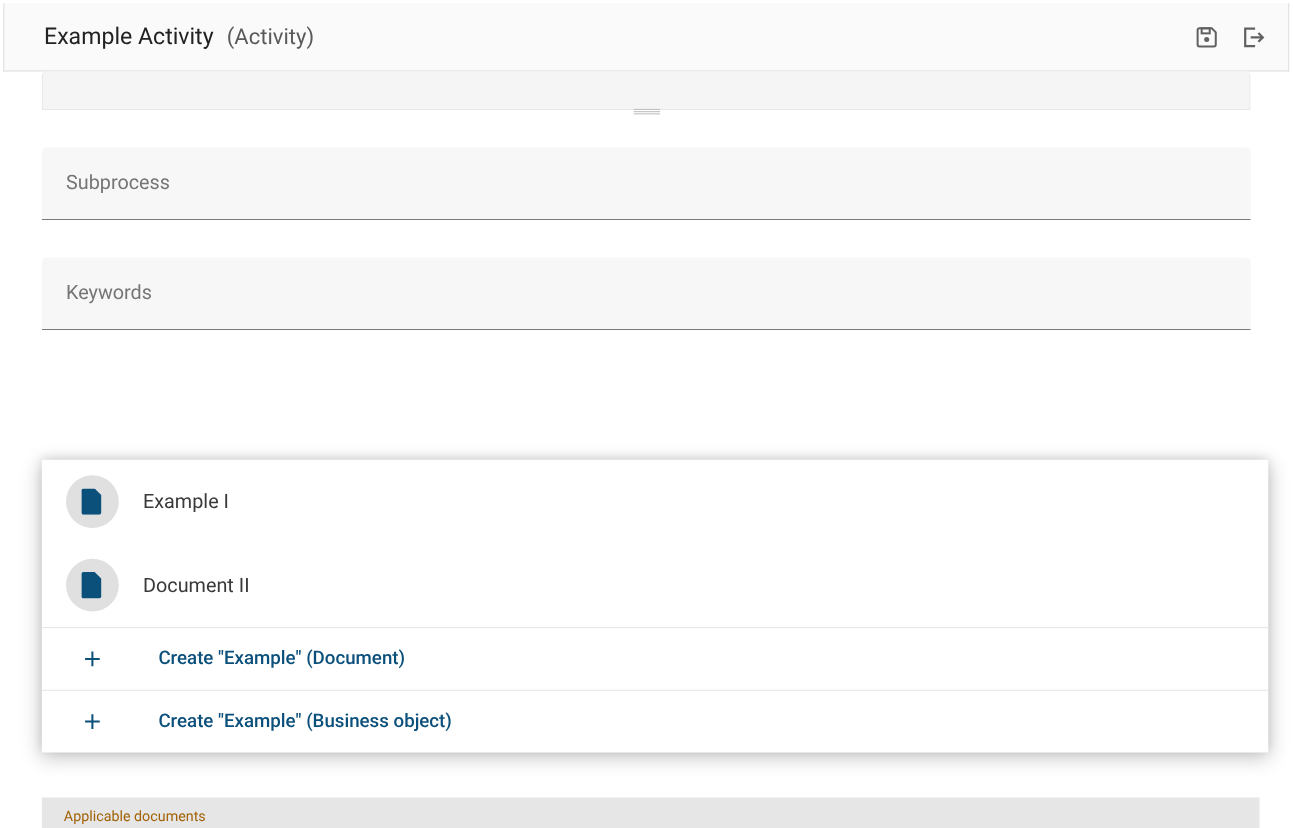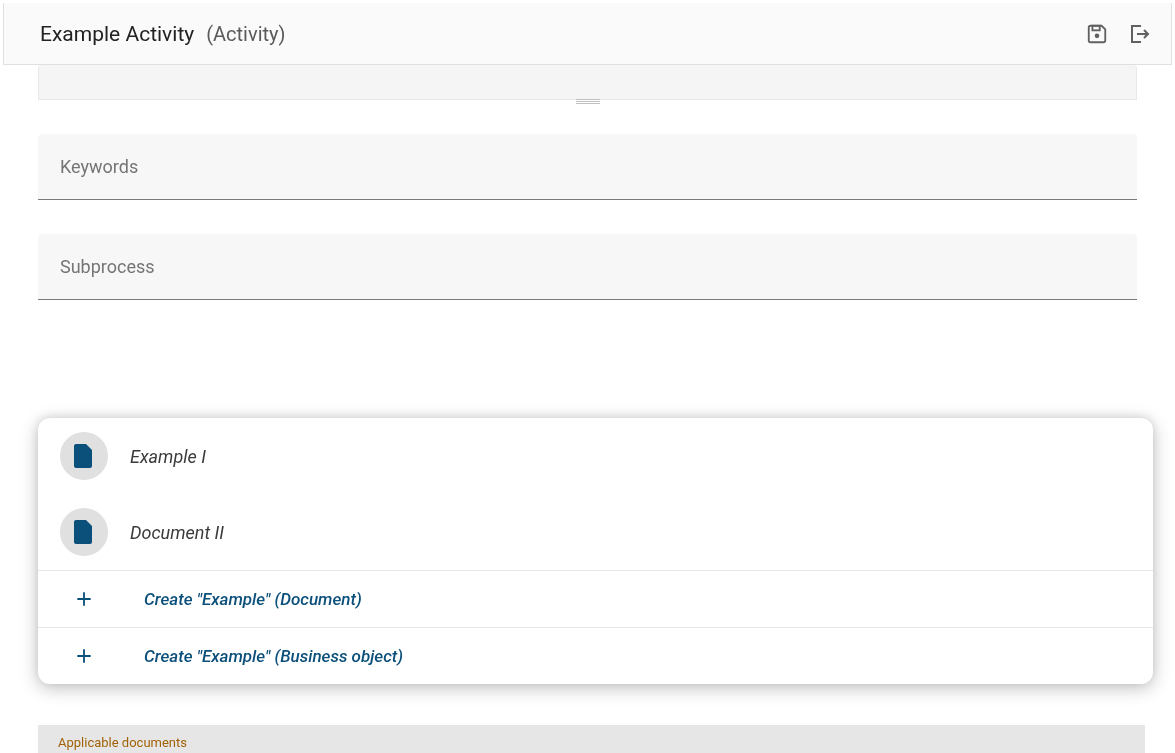--- a/index.html
+++ b/index.html
@@ -68,24 +68,23 @@
     }
     .section-label { font-size: 18px; color: #757575; font-weight: 400; }
 
     
     .dropdown {
       position: absolute;
       top: 353px;
       left: 38px;
       right: 22px;
       background: #fff;
-      border-radius: 12px;
+      border-radius: 1px;
       box-shadow: 0 4px 18px rgba(0,0,0,0.25), 0 -2px 8px rgba(0,0,0,0.08);
       z-index: 10;
-      font-style: italic;
     }
     .dropdown-item {
       display: flex;
       align-items: center;
       padding: 14px 22px;
       cursor: pointer;
       gap: 22px;
     }
     .dropdown-item .icon-circle {
       width: 48px;
@@ -167,25 +166,25 @@
 
   <div class="panel-stub">
     <div class="resize-handle">
       <div></div>
         <div></div>
         <div></div>
     </div>
   </div>
 
   <div class="section">
+    <div class="section-label">Subprocess</div>
+  </div>
+
+  <div class="section">
     <div class="section-label">Keywords</div>
-  </div>
-
-  <div class="section">
-    <div class="section-label">Subprocess</div>
   </div>
 
   <div class="dropdown">
     <div class="dropdown-item">
       <div class="icon-circle">
         <svg width="20" height="24" viewBox="0 0 20 24" fill="#0b4f7b">
           <path d="M2 0 H12 L18 6 V22 a2 2 0 0 1 -2 2 H2 a2 2 0 0 1 -2 -2 V2 a2 2 0 0 1 2 -2 Z"></path>
         </svg>
       </div>
       <span class="item-label">Example I</span>

